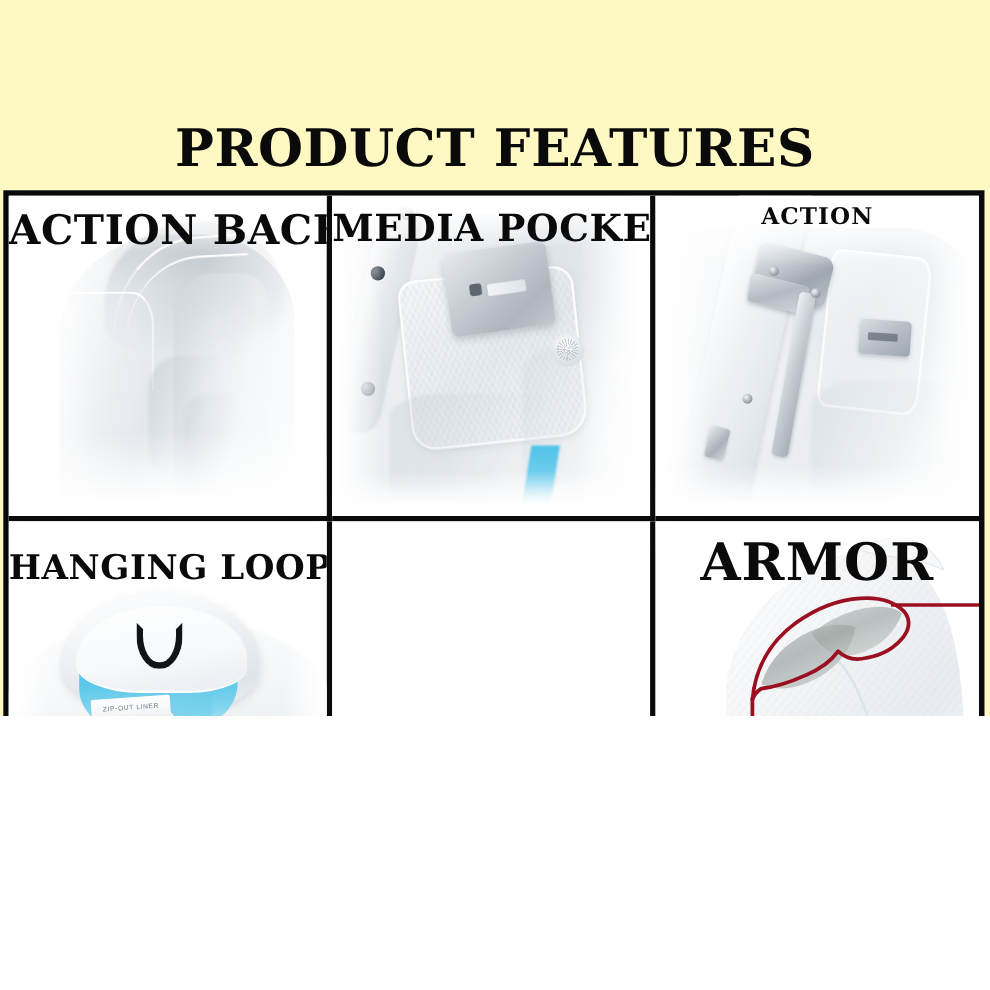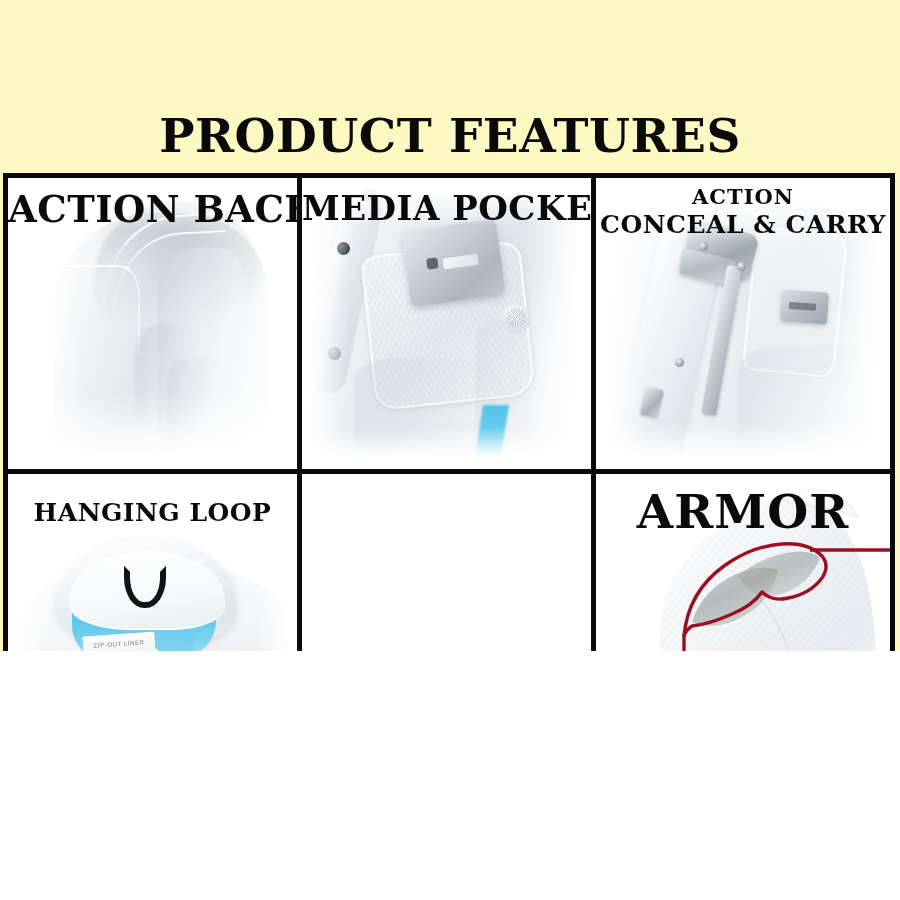--- a/index.html
+++ b/index.html
@@ -74,21 +74,21 @@
     color: #0a0a0a;
     line-height: 1.04;
     z-index: 6;
     white-space: nowrap;
     pointer-events: none;
   }
   .t-action   { top: 12px; font-size: 37px; letter-spacing: 0.5px; }
   .t-media    { top: 13px; font-size: 34px; letter-spacing: 0.5px; }
   .t-inside-1 { top: 8px;  font-size: 21px; letter-spacing: 1px; }
   .t-inside-2 { top: 34px; font-size: 25px; letter-spacing: 0.5px; }
-  .t-hanging  { top: 26px; font-size: 25px; letter-spacing: 0.5px; }
+  .t-hanging  { top: 26px; font-size: 31px; letter-spacing: 0.5px; }
   .t-armor    { top: 14px; font-size: 47px; letter-spacing: 1px; }
 
   .photo {
     position: absolute;
     inset: 0;
     z-index: 2;
   }
 
   
   .ab-body {
@@ -597,21 +597,20 @@
         <div class="cc-rivet-d"></div>
         <div class="cc-tab"></div>
         <div class="cc-logotab"></div>
         <div class="cc-fold-1"></div>
         <div class="cc-fade-t"></div>
         <div class="cc-fade-l"></div>
         <div class="cc-fade-r"></div>
         <div class="cc-fade-b"></div>
       </div>
       <div class="cell-title t-inside-1">ACTION</div>
-      <div class="cell-title t-inside-2">CONCEAL &amp; CARRY</div>
     </div>
 
     <div class="cell col1 row2">
       <div class="photo">
         <div class="hl-shoulders"></div>
         <div class="hl-collar"></div>
         <div class="hl-blue"></div>
         <div class="hl-blue-2"></div>
         <div class="hl-collar-inner"></div>
         <div class="hl-loop"></div>

